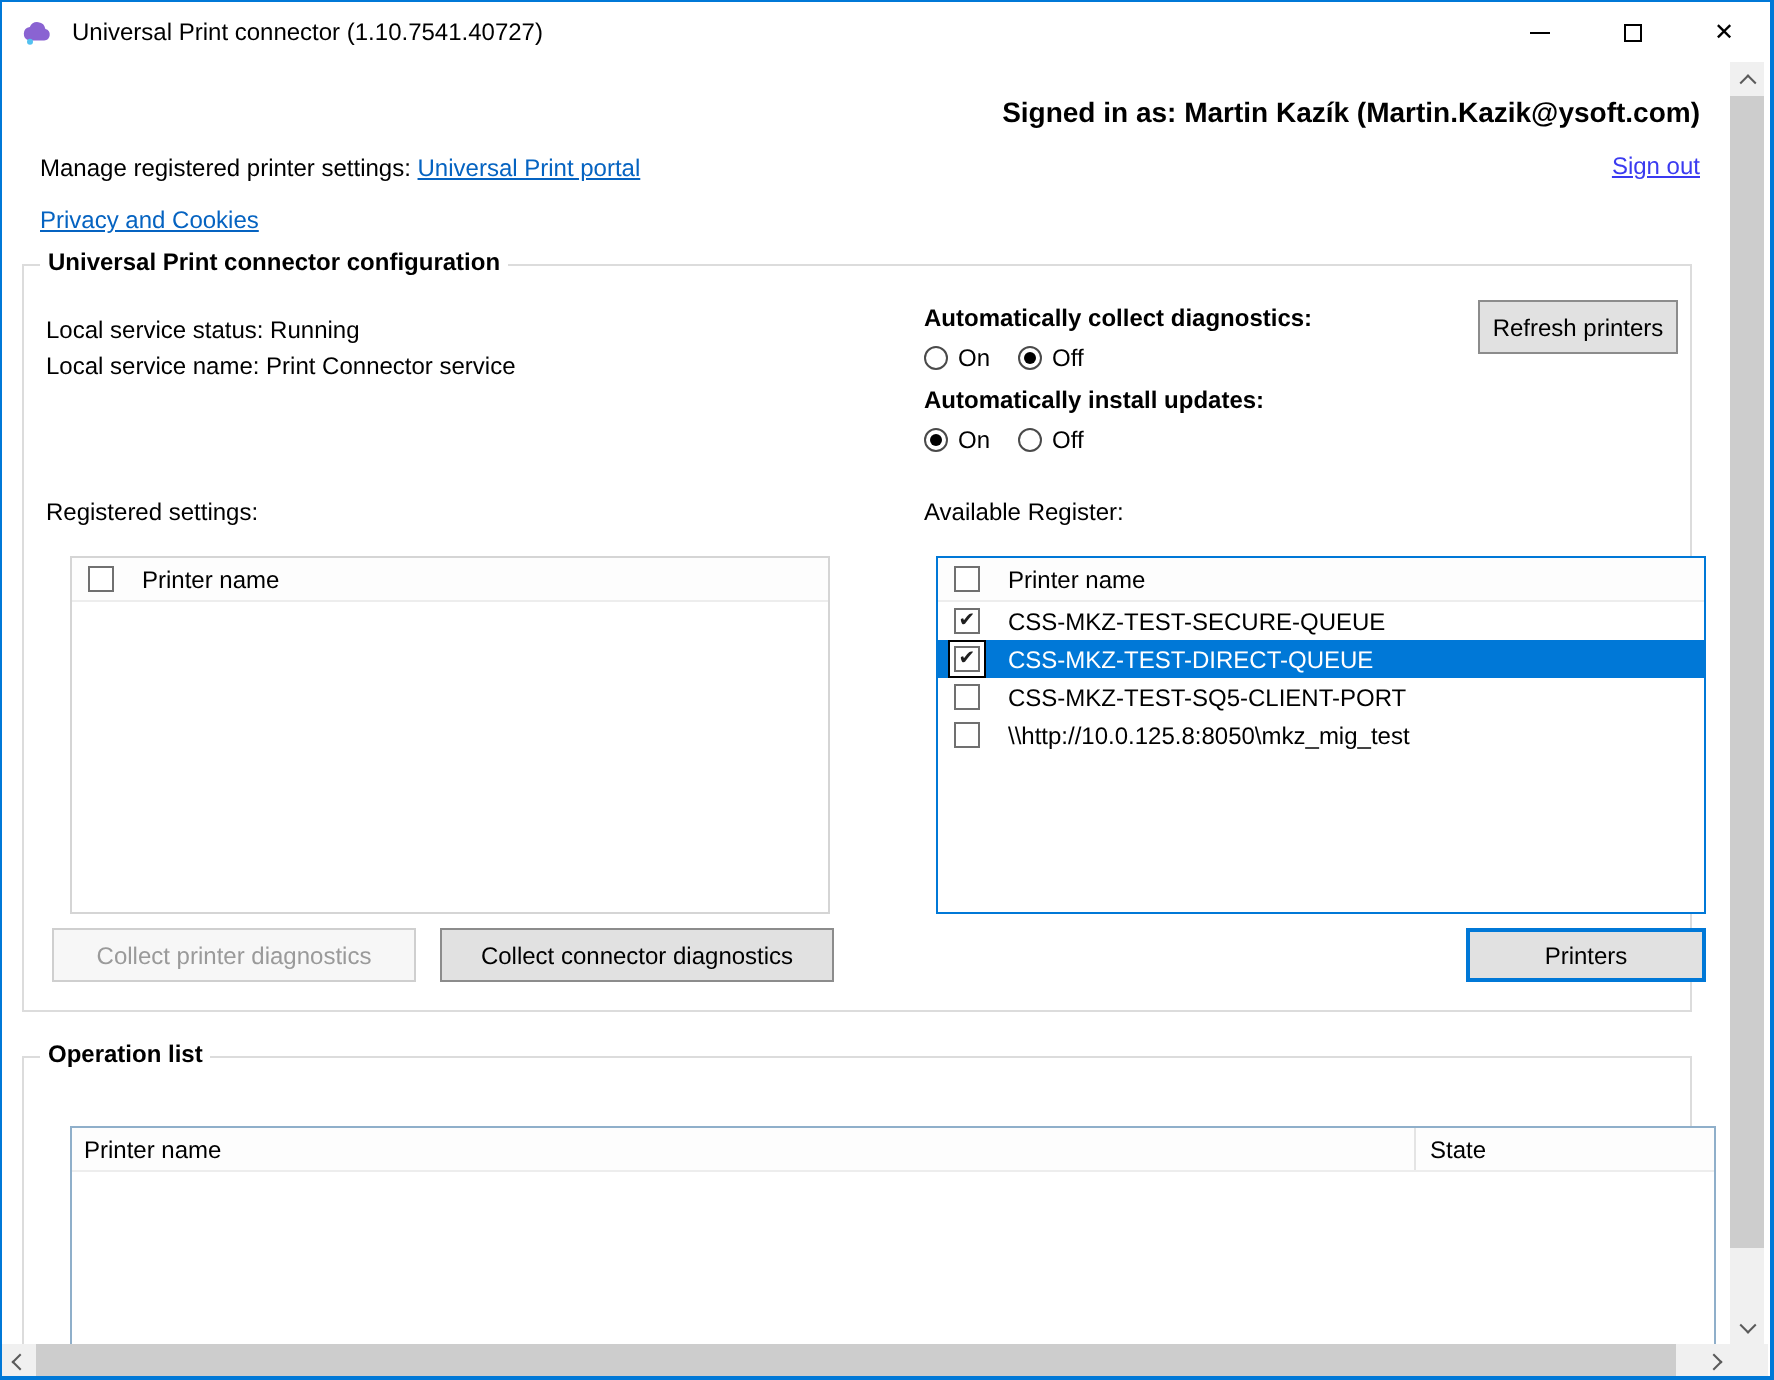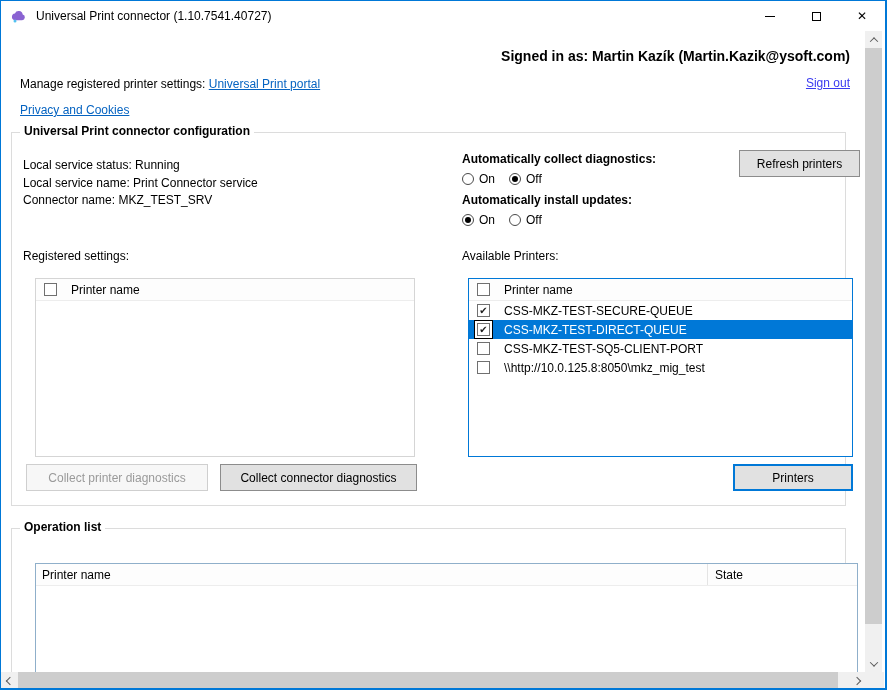--- a/index.html
+++ b/index.html
@@ -33,21 +33,21 @@
   .rcol-label1{position:absolute;left:450px;top:19px;font-weight:bold;}
   .radio-row1{position:absolute;left:450px;top:39px;}
   .rcol-label2{position:absolute;left:450px;top:60px;font-weight:bold;}
   .radio-row2{position:absolute;left:450px;top:80px;}
   .radio-row{display:flex;align-items:center;gap:14px;}
   .radio{display:inline-flex;align-items:center;gap:5px;cursor:pointer;}
   .rdot{width:12px;height:12px;border:1px solid #4a4a4a;border-radius:50%;background:#fff;position:relative;display:inline-block;}
   .rdot.sel::after{content:"";position:absolute;left:2px;top:2px;width:6px;height:6px;border-radius:50%;background:#000;}
   .btn{font-family:"Liberation Sans",sans-serif;font-size:12px;background:#e1e1e1;border:1px solid #8c8c8c;color:#000;display:flex;align-items:center;justify-content:center;cursor:pointer;}
   .btn:disabled{background:#f7f7f7;border-color:#cfcfcf;color:#9a9a9a;cursor:default;}
-  .btn-refresh{position:absolute;left:727px;top:17px;width:121px;height:27px;}
+  .btn-refresh{position:absolute;left:727px;top:17px;width:100px;height:27px;}
   .label-reg{position:absolute;left:11px;top:116px;}
   .label-avail{position:absolute;left:450px;top:116px;}
   
   .listview{position:absolute;background:#fff;overflow:hidden;}
   .lv-reg{left:23px;top:145px;width:380px;height:179px;border:1px solid #d5d5d5;}
   .lv-avail{left:456px;top:145px;width:385px;height:179px;border:1px solid #0078d7;}
   .lv-header{display:flex;align-items:center;height:22px;background:#fdfdfd;border-bottom:1px solid #ededed;padding-left:8px;}
   .lv-header .hdr-label{margin-left:14px;}
   .checkbox{width:13px;height:13px;border:1px solid #707070;background:#fff;display:inline-flex;align-items:center;justify-content:center;font-size:10px;line-height:1;color:#1f1f1f;flex:0 0 auto;cursor:pointer;}
   .cb-wrap{width:17px;height:17px;display:inline-flex;align-items:center;justify-content:center;flex:0 0 auto;}
@@ -109,21 +109,20 @@
   <div class="manage-line"><span>Manage registered printer settings: </span><span class="link">Universal Print portal</span></div>
   <div class="signout">Sign out</div>
   <div class="privacy"><span class="link">Privacy and Cookies</span></div>
 
   <div class="groupbox gb1">
     <span class="gb-title">Universal Print connector configuration</span>
 
     <div class="svc-lines">
       <div>Local service status: Running</div>
       <div>Local service name: Print Connector service</div>
-      <div>Connector name: MKZ_TEST_SRV</div>
     </div>
 
     <div class="rcol-label1">Automatically collect diagnostics:</div>
     <div class="radio-row1 radio-row">
       <label class="radio">
         <span class="rdot"></span>
         <span>On</span>
       </label>
       <label class="radio">
         <span class="rdot sel"></span>
@@ -139,21 +138,21 @@
       </label>
       <label class="radio">
         <span class="rdot"></span>
         <span>Off</span>
       </label>
     </div>
 
     <button class="btn btn-refresh">Refresh printers</button>
 
     <div class="label-reg">Registered settings:</div>
-    <div class="label-avail">Available Printers:</div>
+    <div class="label-avail">Available Register:</div>
 
     <div class="listview lv-reg">
       <div class="lv-header">
         <span class="checkbox"></span>
         <span class="hdr-label">Printer name</span>
       </div>
       <div></div>
     </div>
 
     <div class="listview lv-avail">

